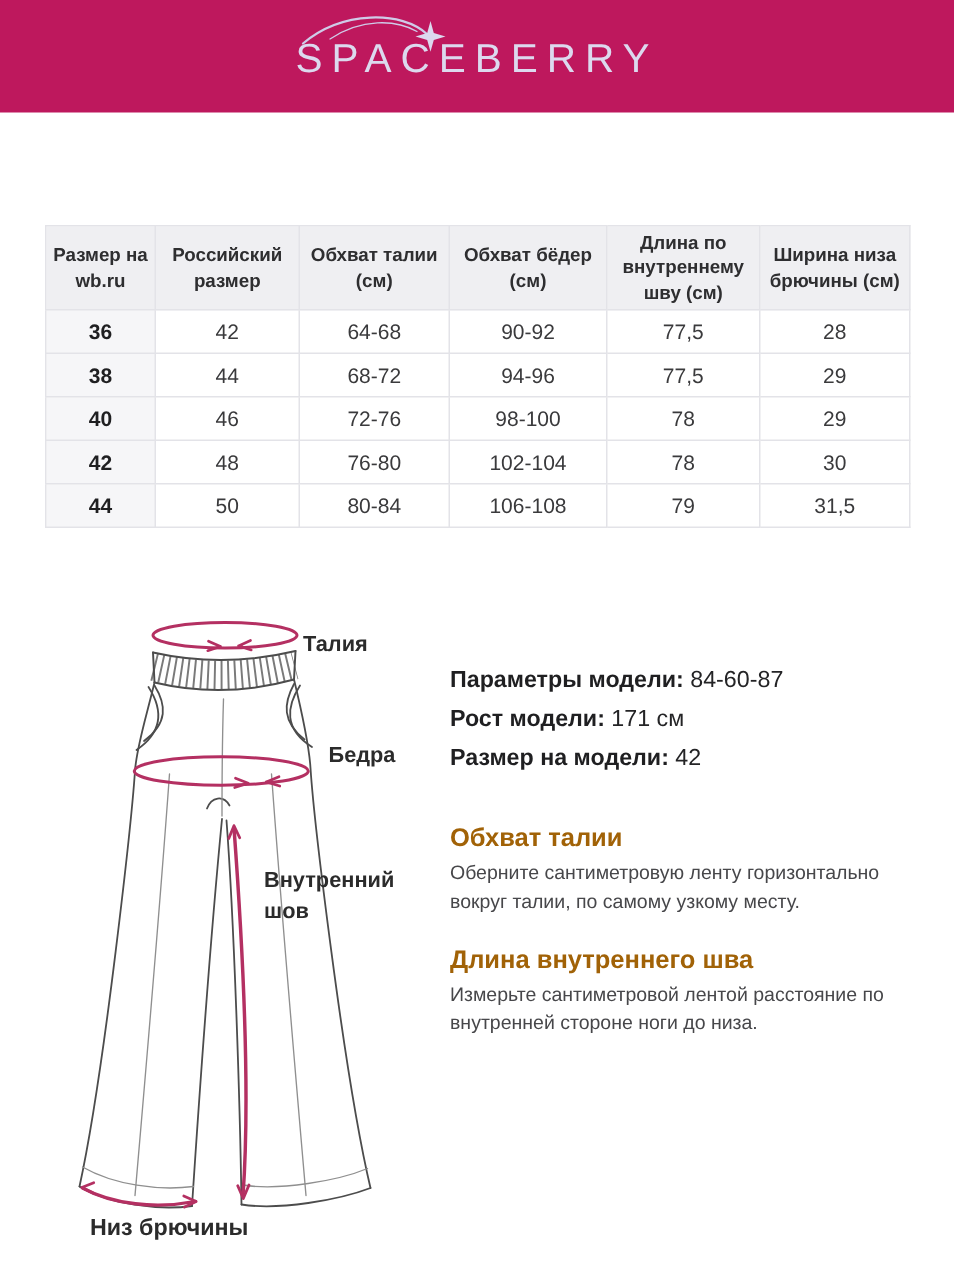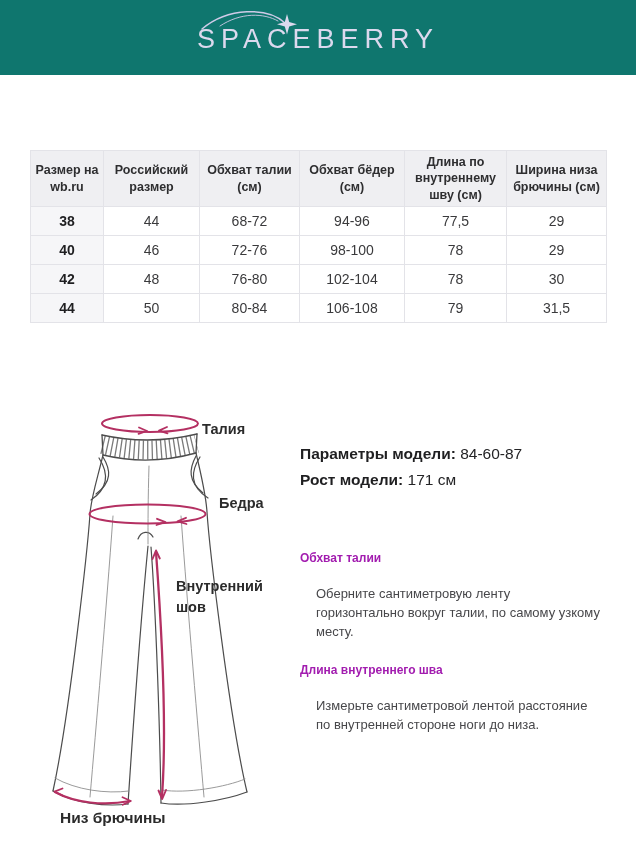--- a/index.html
+++ b/index.html
@@ -1,21 +1,21 @@
 <!DOCTYPE html>
 <html><head>
 <meta charset="utf-8">
 <style>
   html,body{margin:0;padding:0;background:#fff;}
   .canvas{
     position:relative;width:636px;height:848px;background:#ffffff;overflow:hidden;
     font-family:"Liberation Sans",sans-serif;color:#2c2c2e;
   }
   
-  .brand-band{position:absolute;left:0;top:0;width:636px;height:75px;background:#0f766e;}
+  .brand-band{position:absolute;left:0;top:0;width:636px;height:75px;background:#be185d;}
   .brand-logo{
     position:absolute;left:0;top:24px;width:636px;text-align:center;
     font-size:27px;letter-spacing:6px;color:#dcd9ee;font-weight:400;
   }
   .comet{position:absolute;left:196px;top:2px;width:112px;height:44px;}
   
   .size-table{
     position:absolute;left:30px;top:150px;border-collapse:collapse;table-layout:fixed;
   }
   .size-table th,.size-table td{
@@ -28,22 +28,22 @@
   .size-table td.rowhead{background:#f6f6f8;font-weight:700;color:#1f1f21;}
   
   .pants-svg{position:absolute;left:28px;top:398px;}
   .pants-svg text{font-family:"Liberation Sans",sans-serif;font-weight:600;fill:#2b2b2b;font-size:14.5px;}
   
   .model-info{position:absolute;left:300px;top:441px;width:320px;font-size:15.5px;line-height:26px;color:#1f1f21;}
   .model-info .lbl{font-weight:700;margin-top:40px;}
   .model-info .val{font-weight:400;color:#242426;}
   .guide{position:absolute;left:300px;top:549px;width:316px;}
   .guide-section{margin:0 0 20px 0;}
-  .guide-section h3{margin:0 0 4px 0;font-size:12px;font-weight:700;color:#a21caf;line-height:19px;}
-  .guide-section p{margin:16px;font-size:13px;line-height:19px;color:#47474a;font-weight:400;}
+  .guide-section h3{margin:0 0 4px 0;font-size:17px;font-weight:700;color:#a16207;line-height:19px;}
+  .guide-section p{margin:0;font-size:13px;line-height:19px;color:#47474a;font-weight:400;}
 </style>
 </head>
 <body>
 
 <div class="canvas">
 
   <div class="brand-band">
     <svg class="comet" viewBox="0 0 112 44">
       <path d="M6,27 C32,5 72,5 89,21" fill="none" stroke="#cfcbe8" stroke-width="1.5" stroke-linecap="round"></path>
       <path d="M24,24 C45,10 68,11 82,19" fill="none" stroke="#cfcbe8" stroke-width="0.9" stroke-linecap="round"></path>
@@ -65,20 +65,28 @@
       <tr>
         <th>Размер на wb.ru</th>
         <th>Российский размер</th>
         <th>Обхват талии (см)</th>
         <th>Обхват бёдер (см)</th>
         <th>Длина по внутреннему шву (см)</th>
         <th>Ширина низа брючины (см)</th>
       </tr>
     </thead>
     <tbody>
+      <tr>
+        <td class="rowhead">36</td>
+        <td>42</td>
+        <td>64-68</td>
+        <td>90-92</td>
+        <td>77,5</td>
+        <td>28</td>
+      </tr>
       <tr>
         <td class="rowhead">38</td>
         <td>44</td>
         <td>68-72</td>
         <td>94-96</td>
         <td>77,5</td>
         <td>29</td>
       </tr>
       <tr>
         <td class="rowhead">40</td>
@@ -166,20 +174,21 @@
     <text x="174" y="36">Талия</text>
     <text x="191" y="110">Бедра</text>
     <text x="148" y="193">Внутренний</text>
     <text x="148" y="214">шов</text>
     <text x="32" y="425" style="font-size:15.5px">Низ брючины</text>
   </svg>
 
   <div class="model-info">
     <div><span class="lbl">Параметры модели:</span><span class="val"> 84-60-87</span></div>
     <div><span class="lbl">Рост модели:</span><span class="val"> 171 см</span></div>
+    <div><span class="lbl">Размер на модели:</span><span class="val"> 42</span></div>
   </div>
 
   <div class="guide">
     <div class="guide-section">
       <h3>Обхват талии</h3>
       <p>Оберните сантиметровую ленту горизонтально вокруг талии, по самому узкому месту.</p>
     </div>
     <div class="guide-section">
       <h3>Длина внутреннего шва</h3>
       <p>Измерьте сантиметровой лентой расстояние по внутренней стороне ноги до низа.</p>

